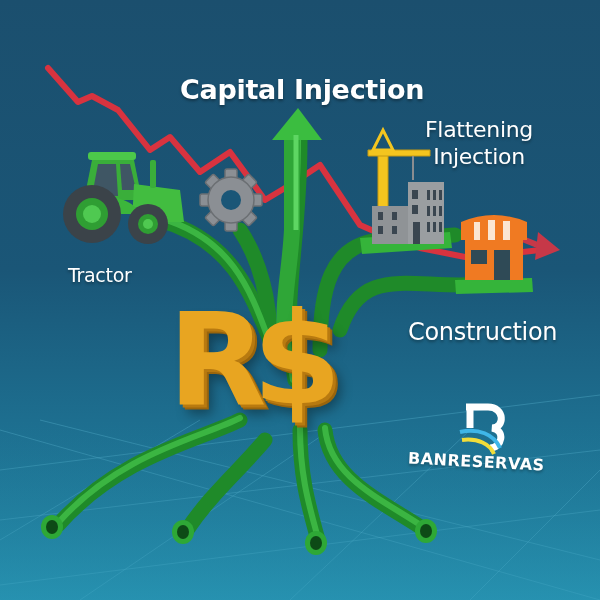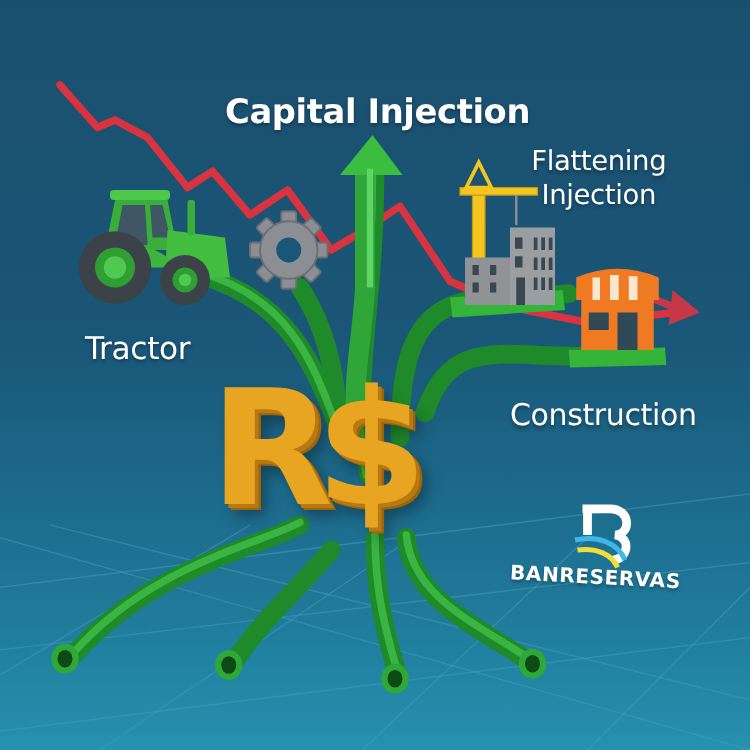--- a/index.html
+++ b/index.html
@@ -9,21 +9,21 @@
     background: linear-gradient(180deg, #1b4f6e 0%, #1a5677 45%, #1d6e8f 70%, #2389a8 100%);
   }
   .scene { position: absolute; left: 0; top: 0; width: 600px; height: 600px; }
   .label {
     position: absolute; color: #ffffff; font-family: "DejaVu Sans", sans-serif;
     text-shadow: 0 2px 3px rgba(0,0,0,0.35); white-space: nowrap; letter-spacing: -0.3px;
   }
   .title { left: 180px; top: 74px; font-size: 27px; font-weight: 600; }
   .flat { left: 425px; top: 116px; font-size: 22px; line-height: 27px; text-align: center; }
   .flat span { display: block; }
-  .tractor-label { left: 68px; top: 264px; font-size: 25px; }
+  .tractor-label { left: 68px; top: 264px; font-size: 19px; }
   .construction-label { left: 408px; top: 318px; font-size: 24px; }
   .brand {
     position: absolute; left: 408px; top: 452px; color: #ffffff; font-weight: 700;
     font-size: 16px; letter-spacing: 0.5px; transform: rotate(3deg);
     text-shadow: 0 2px 3px rgba(0,0,0,0.3); font-family: "DejaVu Sans", sans-serif;
   }
   .currency {
     position: absolute; left: 168px; top: 296px; font-family: "DejaVu Sans", sans-serif;
     font-weight: 700; font-size: 128px; line-height: 1; color: #e8a521; letter-spacing: -14px;
     text-shadow: 3px 3px 0 #b87a10, 5px 5px 0 #9a650c, 8px 10px 12px rgba(0,0,0,0.35);

